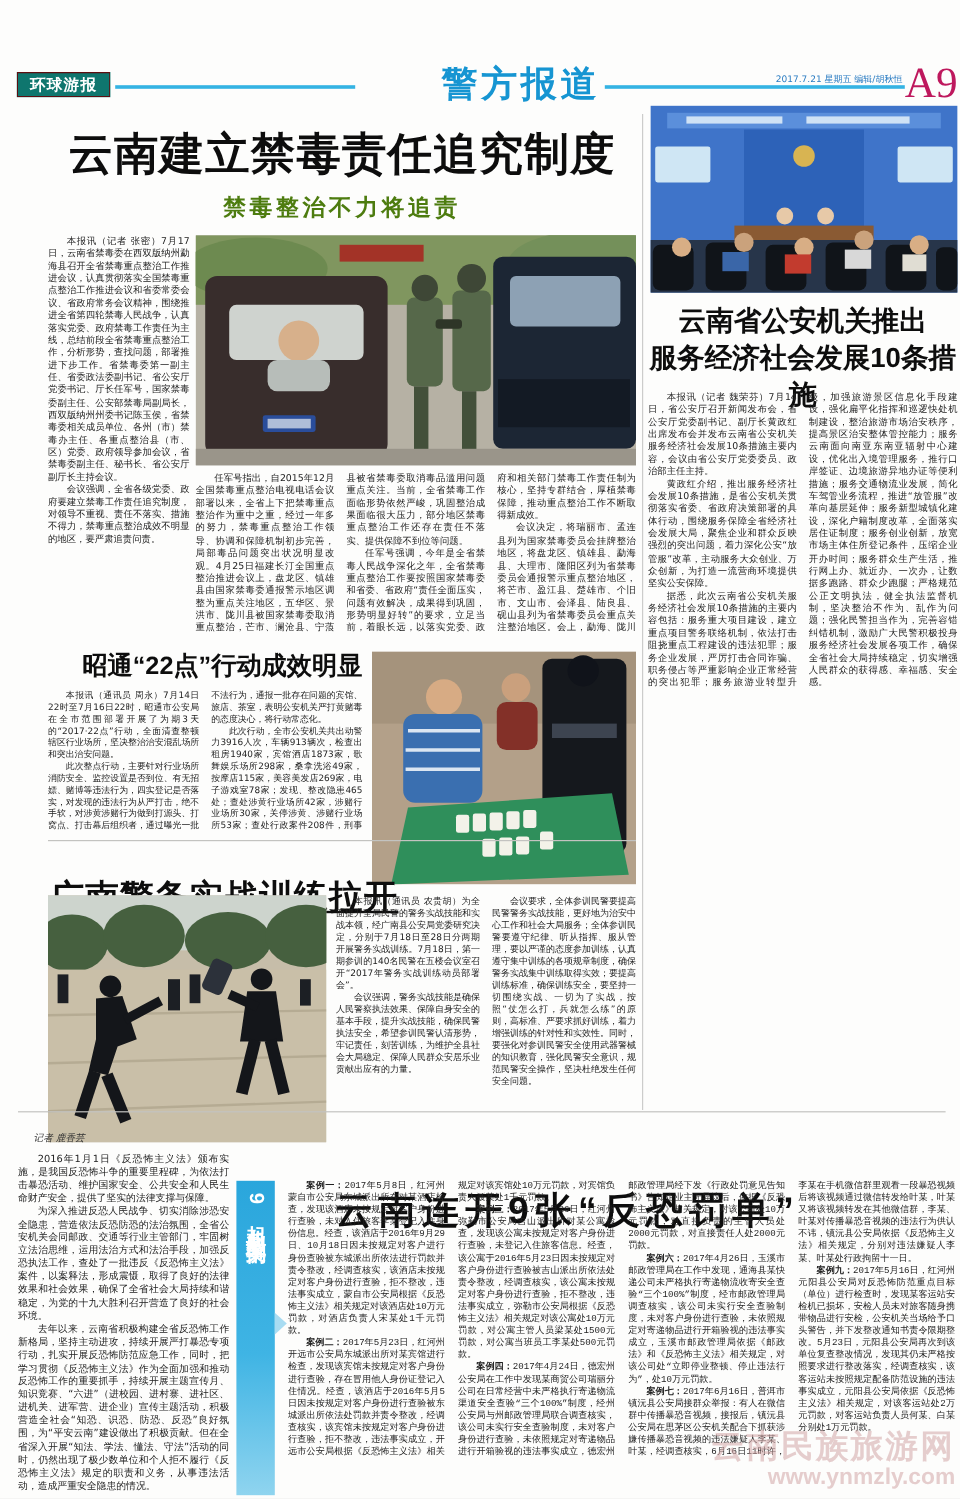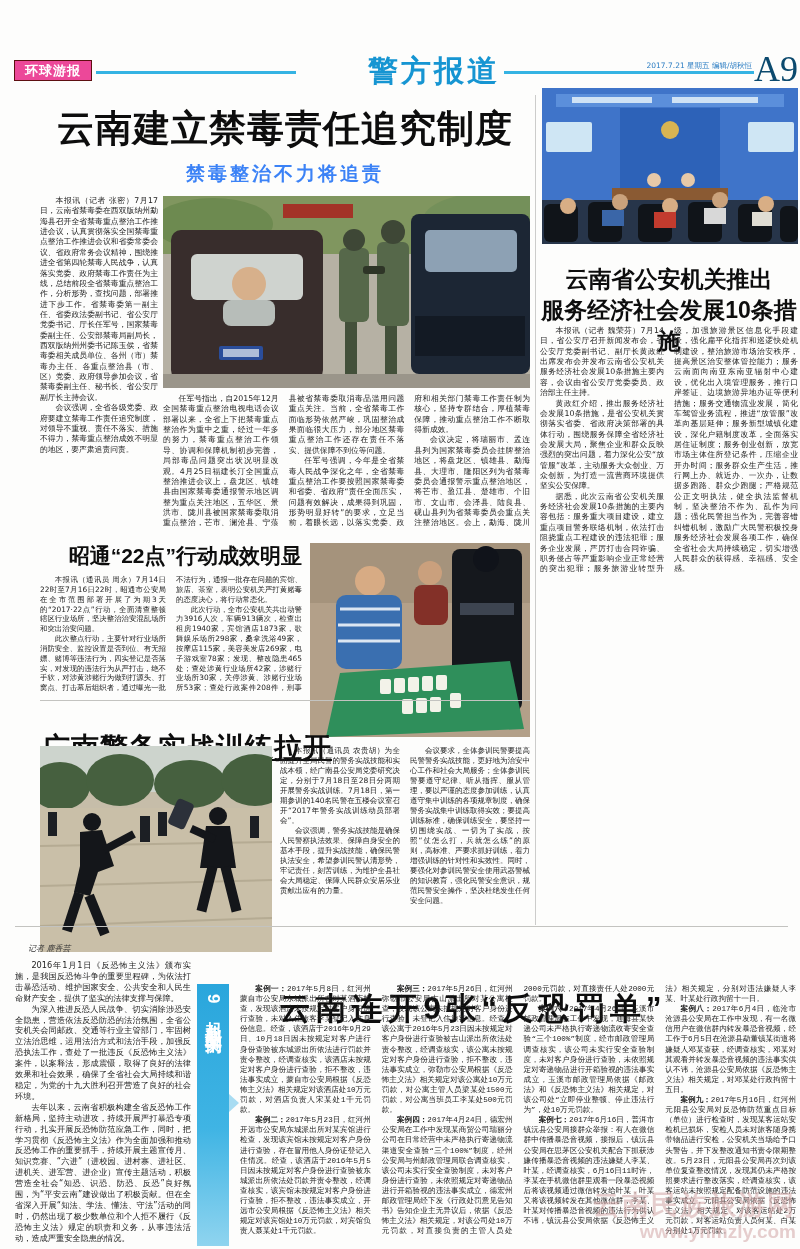--- a/index.html
+++ b/index.html
@@ -1,56 +1,56 @@
 <!DOCTYPE html>
 <html><head>
 <meta charset="utf-8">
 <style>
   html,body{margin:0;padding:0;background:#e8e8e8;}
   #page{position:relative;width:800px;height:1249px;background:#fdfdfc;margin:0 auto;overflow:hidden;
         font-family:"DejaVu Sans",sans-serif;color:#1b1b1b;}
   .abs{position:absolute;}
   
-  .masthead{left:14px;top:60px;width:78px;height:21px;background:#ec4899;color:#fff;
+  .masthead{left:14px;top:60px;width:78px;height:21px;background:#0f766e;color:#fff;
             font:bold 13px/21px "Liberation Sans",sans-serif;text-align:center;letter-spacing:1px;
             box-shadow:0 0 0 1px #5e0f11 inset;}
   .section-title{left:300px;top:52px;width:200px;text-align:right;
        font:900 30px/38px "Liberation Sans",sans-serif;color:#1695d2;letter-spacing:3px;}
   .rule-cyan{height:3px;background:#35b3e3;top:71px;}
   .rule-left{left:96px;width:200px;}
   .rule-right{left:504px;width:250px;}
   .date-line{left:560px;top:61px;width:192px;text-align:right;
        font:7.5px/9px "DejaVu Sans",sans-serif;color:#2a7cc2;}
-  .page-no{left:752px;top:48px;width:46px;font:400 36px/42px "Liberation Serif",serif;color:#0c4a6e;text-align:right;}
+  .page-no{left:752px;top:48px;width:46px;font:400 36px/42px "Liberation Serif",serif;color:#be185d;text-align:right;}
   
   .bt{font:7.8px/1.33 "DejaVu Sans",sans-serif;text-align:justify;color:#222;overflow:hidden;}
   .bt p{margin:0;text-indent:2em;}
   .cols2{column-count:2;column-gap:10px;}
   .cols3{column-count:3;column-gap:10px;}
   .cols4{column-count:4;column-gap:11px;font-family:Liberation Mono, monospace;}
   .hl{font-family:"Liberation Sans",sans-serif;font-weight:900;color:#0d0d0d;}
   .divider-h{background:#c3c3c0;height:1px;}
   .divider-v{background:#cccccb;width:1px;}
   
   .a1-head{left:38px;top:104px;width:494px;text-align:center;font-size:37px;line-height:50px;letter-spacing:1px;}
-  .a1-sub{left:38px;top:160px;width:494px;text-align:center;font-size:19px;line-height:26px;font-weight:700;letter-spacing:3px;color:#3b82f6;}
+  .a1-sub{left:38px;top:160px;width:494px;text-align:center;font-size:19px;line-height:26px;font-weight:700;letter-spacing:3px;color:#4d7c0f;}
   .a1-col1{left:40px;top:196px;width:118px;height:336px;}
   .a1-photo{left:163px;top:196px;width:367px;height:192px;}
   .a1-rest{left:163px;top:394px;width:367px;height:138px;}
   
   .a2-head{left:40px;top:543px;width:262px;text-align:right;font-size:21px;line-height:26px;}
   .a2-body{left:40px;top:575px;width:262px;height:122px;font-size:7.4px;}
   .a2-photo{left:310px;top:543px;width:220px;height:194px;}
   
   .a3-head{left:42px;top:733px;width:300px;font-size:28px;line-height:30px;letter-spacing:1px;text-decoration:underline;}
   .a3-photo{left:40px;top:746px;width:232px;height:206px;}
   .a3-body{left:280px;top:746px;width:250px;height:206px;font-size:7.5px;}
   
   .a4-photo{left:542px;top:88px;width:256px;height:156px;}
-  .a4-head{left:538px;top:252px;width:262px;text-align:center;font-size:23px;line-height:31px;margin-top:12px;}
+  .a4-head{left:538px;top:252px;width:262px;text-align:center;font-size:23px;line-height:31px;}
   .a4-body{left:540px;top:326px;width:258px;height:598px;}
   
   .bot-rule{left:15px;top:926px;width:773px;}
   .b-head{left:258px;top:988px;width:430px;text-align:center;font-size:31px;line-height:42px;letter-spacing:5px;}
   .b-byline{left:28px;top:944px;font:italic 8px/10px "DejaVu Sans",sans-serif;color:#333;}
   .b-intro{left:15px;top:960px;width:176px;height:286px;font-size:8.2px;}
   .b-band{left:197px;top:984px;width:32px;height:262px;background:linear-gradient(180deg,#2aa6dc 0%,#3fb4e4 55%,#8fd4ef 100%);}
   .b-band span{display:block;writing-mode:vertical-rl;margin:10px auto 0;color:#fff;
       font:900 17px/32px "Liberation Sans",sans-serif;letter-spacing:4px;text-align:left;}
   .b-arrow{left:229px;top:1094px;width:0;height:0;border-top:9px solid transparent;border-bottom:9px solid transparent;
@@ -269,21 +269,20 @@
   </div>
   <div class="abs b-arrow"></div>
 
   <div class="abs bt cols4 b-cases">
     <p><b>案例一：</b><span>2017年5月8日，红河州蒙自市公安局东城派出所在对某酒店检查，发现该酒店未按规定对客户身份进行查验，未对入住旅客李某登记入住身份信息。经查，该酒店于2016年9月29日、10月18日因未按规定对客户进行身份查验被东城派出所依法进行罚款并责令整改，经调查核实，该酒店未按规定对客户身份进行查验，拒不整改，违法事实成立，蒙自市公安局根据《反恐怖主义法》相关规定对该酒店处10万元罚款，对酒店负责人宋某处1千元罚款。</span></p>
     <p><b>案例二：</b><span>2017年5月23日，红河州开远市公安局东城派出所对某宾馆进行检查，发现该宾馆未按规定对客户身份进行查验，存在冒用他人身份证登记入住情况。经查，该酒店于2016年5月5日因未按规定对客户身份进行查验被东城派出所依法处罚款并责令整改，经调查核实，该宾馆未按规定对客户身份进行查验，拒不整改，违法事实成立，开远市公安局根据《反恐怖主义法》相关规定对该宾馆处10万元罚款，对宾馆负责人聂某处1千元罚款。</span></p>
     <p><b>案例三：</b><span>2017年5月26日，红河州弥勒市公安局吉山派出所对某公寓检查，发现该公寓未按规定对客户身份进行查验，未登记入住旅客信息。经查，该公寓于2016年5月23日因未按规定对客户身份进行查验被吉山派出所依法处责令整改，经调查核实，该公寓未按规定对客户身份进行查验，拒不整改，违法事实成立，弥勒市公安局根据《反恐怖主义法》相关规定对该公寓处10万元罚款，对公寓主管人员梁某处1500元罚款，对公寓当班员工李某处500元罚款。</span></p>
     <p><b>案例四：</b><span>2017年4月24日，德宏州公安局在工作中发现某商贸公司瑞丽分公司在日常经营中未严格执行寄递物流渠道安全查验“三个100%”制度，经州公安局与州邮政管理局联合调查核实，该公司未实行安全查验制度，未对客户身份进行查验，未依照规定对寄递物品进行开箱验视的违法事实成立，德宏州邮政管理局经下发《行政处罚意见告知书》告知企业主无异议后，依据《反恐怖主义法》相关规定，对该公司处10万元罚款，对直接负责的主管人员处2000元罚款，对直接责任人处2000元罚款。</span></p>
     <p><b>案例六：</b><span>2017年4月26日，玉溪市邮政管理局在工作中发现，通海县某快递公司未严格执行寄递物流收寄安全查验“三个100%”制度，经市邮政管理局调查核实，该公司未实行安全查验制度，未对客户身份进行查验，未依照规定对寄递物品进行开箱验视的违法事实成立，玉溪市邮政管理局依据《邮政法》和《反恐怖主义法》相关规定，对该公司处“立即停业整顿、停止违法行为”，处10万元罚款。</span></p>
     <p><b>案例七：</b><span>2017年6月16日，普洱市镇沅县公安局接群众举报：有人在微信群中传播暴恐音视频，接报后，镇沅县公安局在思茅区公安机关配合下抓获涉嫌传播暴恐音视频的违法嫌疑人李某、叶某，经调查核实，6月16日11时许，李某在手机微信群里观看一段暴恐视频后将该视频通过微信转发给叶某，叶某又将该视频转发在其他微信群，李某、叶某对传播暴恐音视频的违法行为供认不讳，镇沅县公安局依据《反恐怖主义法》相关规定，分别对违法嫌疑人李某、叶某处行政拘留十一日。</span></p>
-    <p><b>案例八：</b><span>2017年6月4日，临沧市沧源县公安局在工作中发现，有一名微信用户在微信群内转发暴恐音视频，经工作于6月5日在沧源县勐董镇某街道将嫌疑人邓某查获，经调查核实，邓某对其观看并转发暴恐音视频的违法事实供认不讳，沧源县公安局依据《反恐怖主义法》相关规定，对邓某处行政拘留十五日。</span></p>
     <p><b>案例九：</b><span>2017年5月16日，红河州元阳县公安局对反恐怖防范重点目标（单位）进行检查时，发现某客运站安检机已损坏，安检人员未对旅客随身携带物品进行安检，公安机关当场给予口头警告，并下发整改通知书责令限期整改。5月23日，元阳县公安局再次到该单位复查整改情况，发现其仍未严格按照要求进行整改落实，经调查核实，该客运站未按照规定配备防范设施的违法事实成立，元阳县公安局依据《反恐怖主义法》相关规定，对该客运站处2万元罚款，对客运站负责人员何某、白某分别处1万元罚款。</span></p>
   </div>
 
   <div class="abs wm">
     <div class="w1">云南民族旅游网</div>
     <div class="w2">www.ynmzly.com</div>
   </div>
 
 </div>
 

